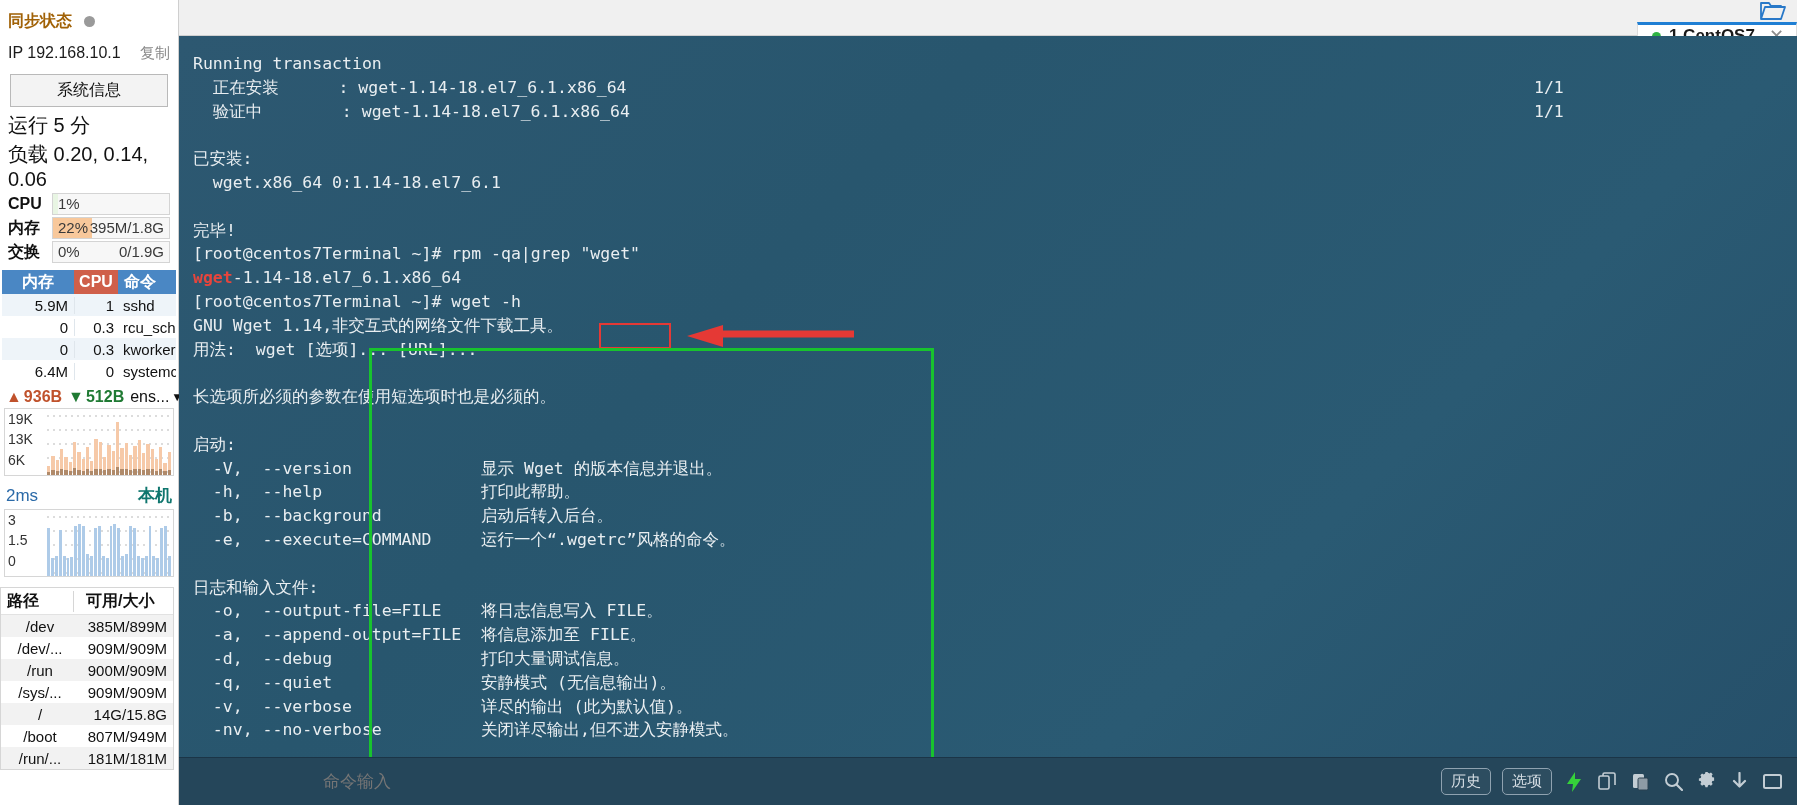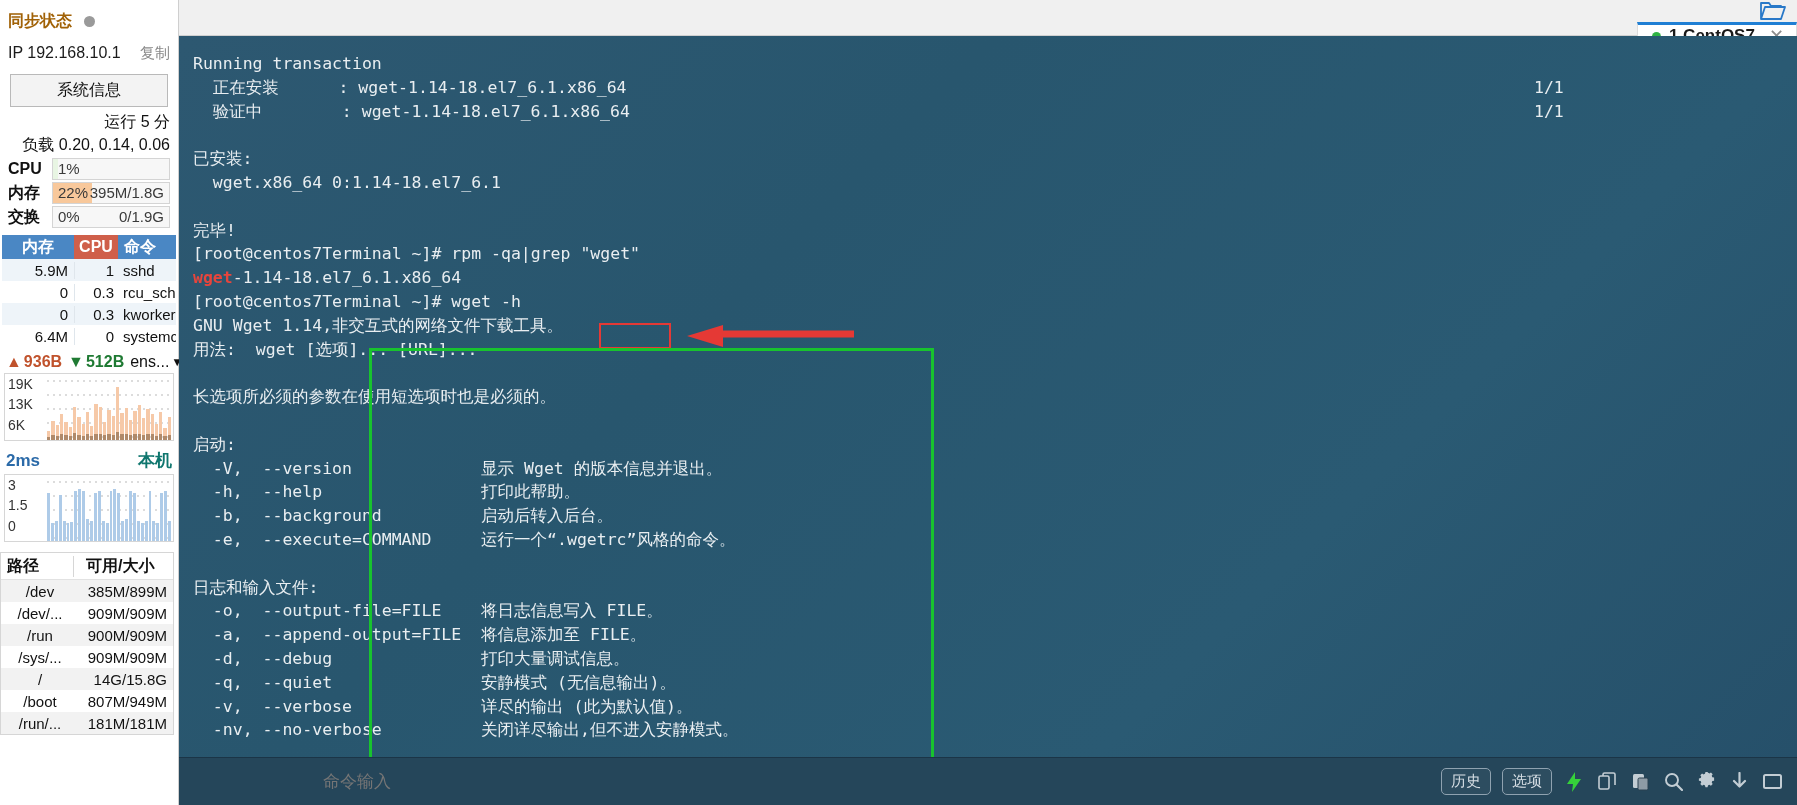--- a/index.html
+++ b/index.html
@@ -28,21 +28,21 @@
   .ip-row{height:30px;justify-content:space-between;}
   .ip-text{font-size:16px;color:#1b1b1b;font-weight:500;}
   .copy-link{font-size:15px;color:#8a8a8a;}
   .sysinfo-wrap{padding:6px 10px 4px 10px;}
   .sysinfo-btn{
     display:block;width:100%;box-sizing:border-box;
     border:1px solid #b9b9b9;background:#f3f3f3;
     padding:5px 0;text-align:center;font-size:16px;color:#111;
     font-family:inherit;cursor:default;
   }
-  .stat-line{font-size:16px;padding:1px 8px;color:#111;font-weight:500;text-align:right;}
+  .stat-line{font-size:20px;padding:1px 8px;color:#111;font-weight:500;}
   .meter-row{
     display:flex;align-items:center;padding:1px 8px 1px 8px;gap:6px;
   }
   .meter-name{font-size:16px;font-weight:600;width:38px;color:#111;}
   .meter-bar{
     flex:1;height:22px;border:1px solid #d4d4d4;background:#f7f7f7;
     position:relative;box-sizing:border-box;overflow:hidden;
   }
   .meter-fill{position:absolute;left:0;top:0;bottom:0;}
   .meter-fill.cpu{background:#e8f5e3;}
@@ -86,21 +86,21 @@
   .g-plot{flex:1;position:relative;display:flex;align-items:flex-end;
      gap:1px;padding:2px 2px 0 2px;box-sizing:border-box;
      background-image:radial-gradient(#dcdcdc 0.7px,transparent 0.7px);
      background-size:6px 14px;}
   .g-bar{flex:1;display:flex;flex-direction:column;justify-content:flex-end;}
   .g-bar .up{background:#f6c9a8;width:100%;}
   .g-bar .dn{background:#b08a6a;width:100%;}
   .g-bar-blue{flex:1;background:#aecbe8;}
 
   .lat-head{display:flex;align-items:center;padding:8px 6px 2px 6px;font-size:17px;}
-  .lat-ms{color:#2b6aa8;font-weight:700;}
+  .lat-ms{color:#2b6aa8;font-weight:400;}
   .lat-host{margin-left:auto;color:#0f766e;font-weight:700;}
 
   
   .disk-table{margin:10px 4px 0 0;border:1px solid #d6d6d6;box-sizing:border-box;}
   .disk-head{display:flex;height:26px;align-items:center;font-size:16px;font-weight:600;color:#111;
     border-bottom:1px solid #e2e2e2;}
   .disk-head .d1{width:72px;padding-left:6px;box-sizing:border-box;}
   .disk-head .d2{flex:1;padding-left:12px;border-left:1px solid #d6d6d6;box-sizing:border-box;}
   .disk-row{display:flex;height:22px;align-items:center;font-size:15px;color:#111;}
   .disk-row:nth-child(even){background:#f2f2f2;}

